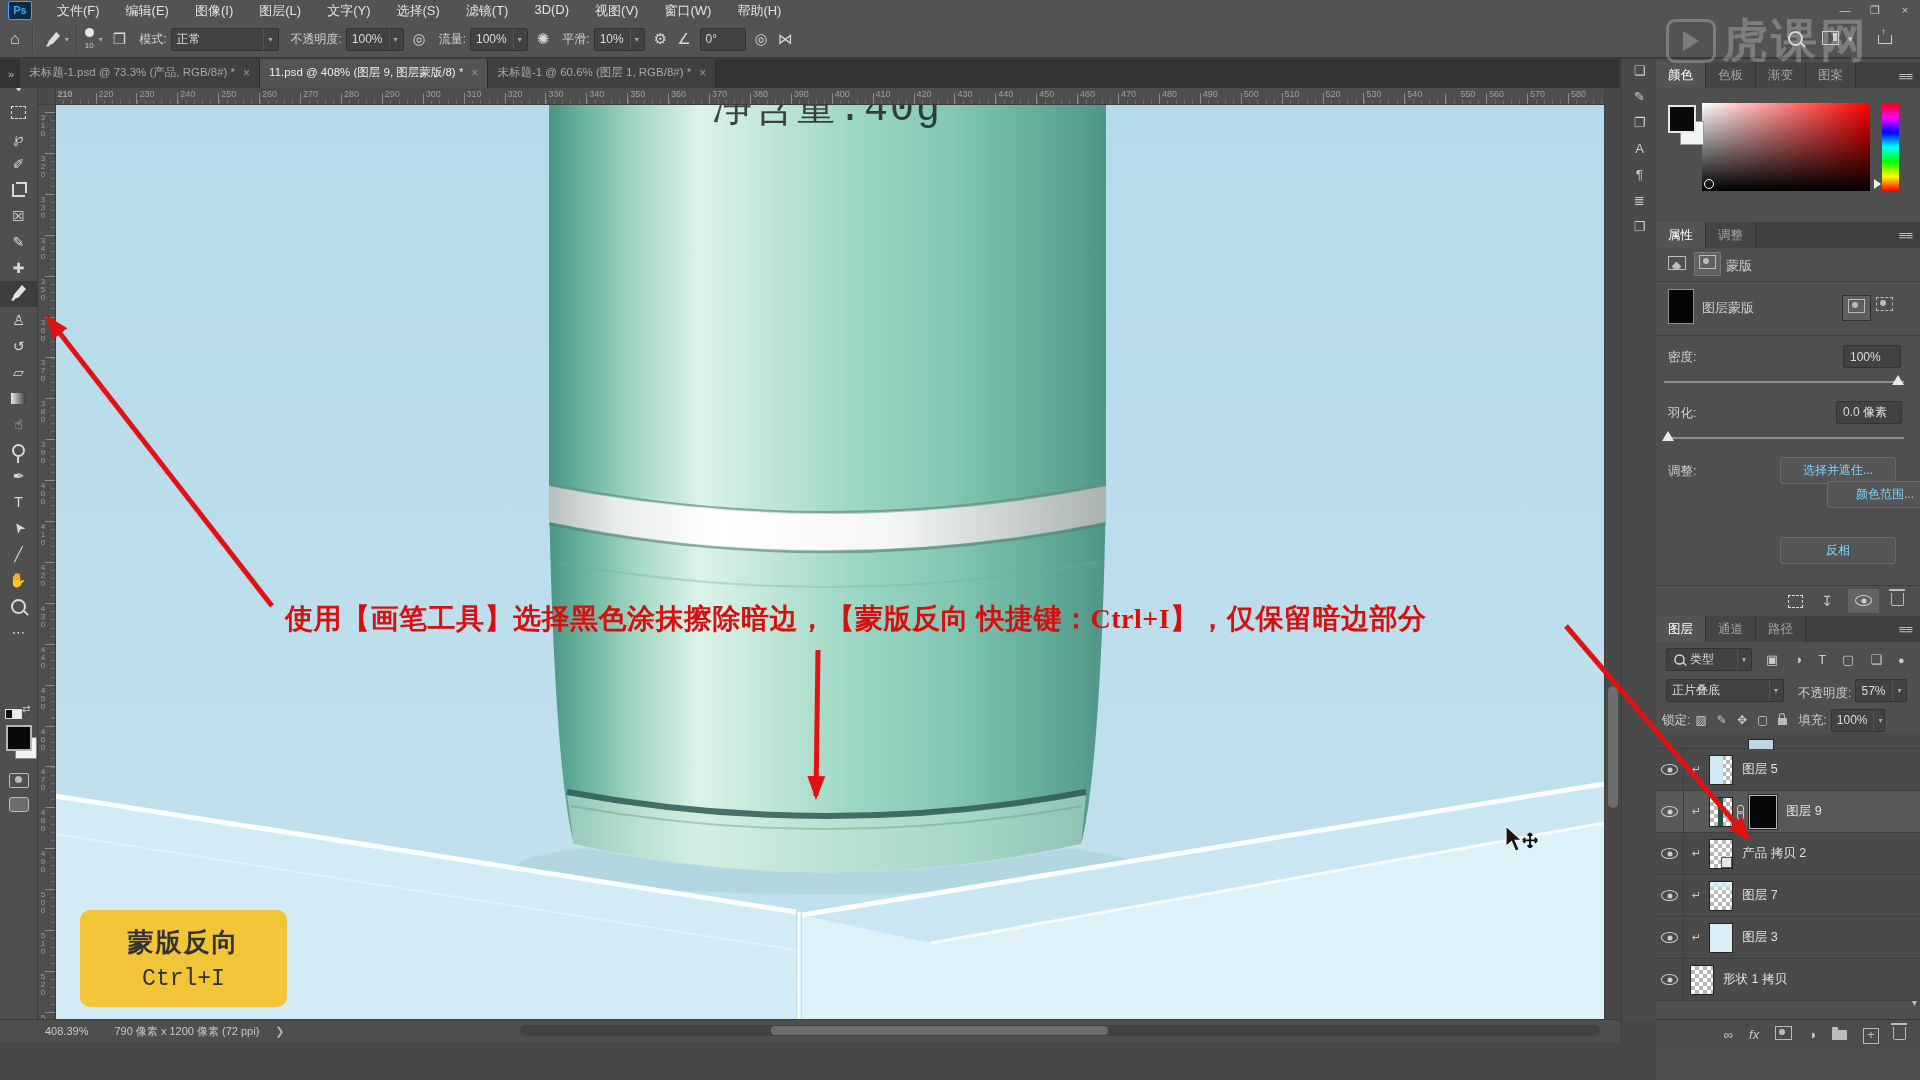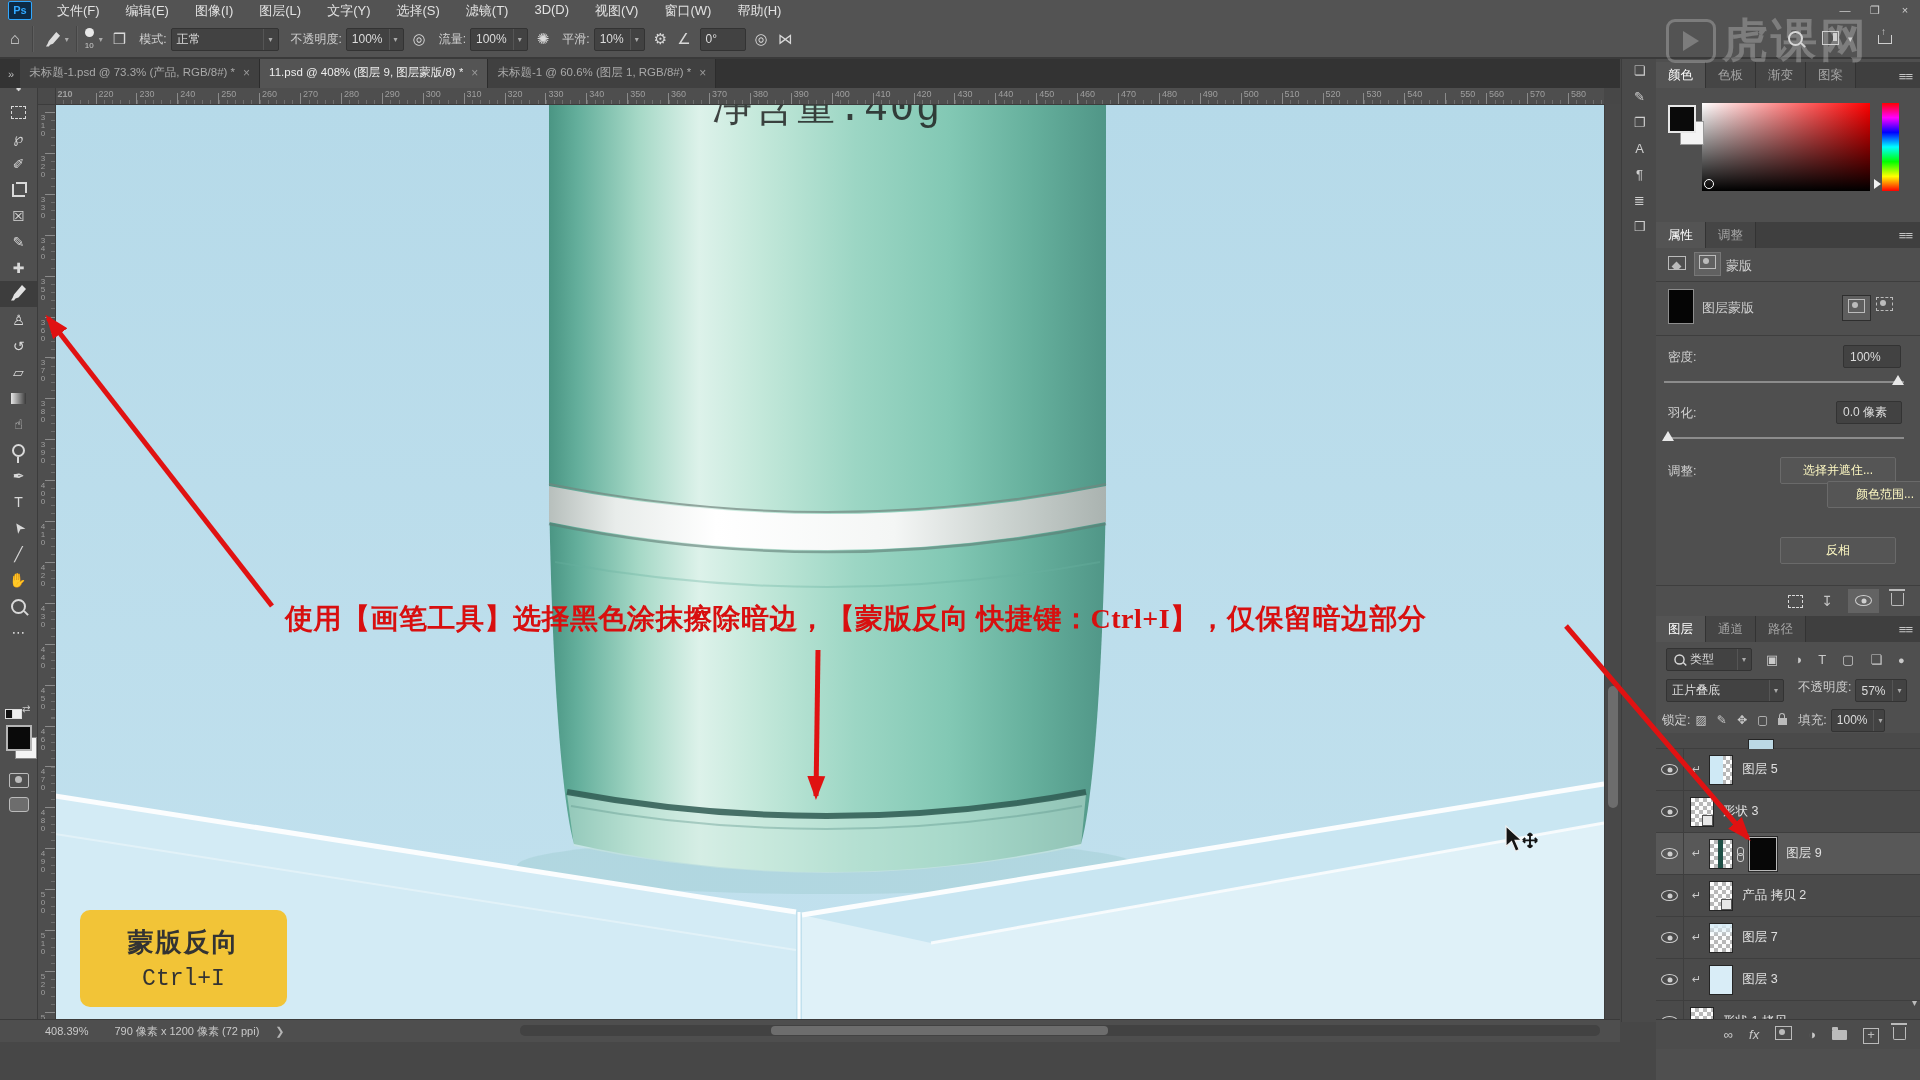--- a/index.html
+++ b/index.html
@@ -84,21 +84,21 @@
   .stripic{width:35px;height:26px;display:flex;align-items:center;justify-content:center;color:#cfcfcf;font-size:13px;}
   #dock{left:1656px;top:57px;width:264px;height:1023px;background:#4f4f4f;z-index:7;}
   .ptabs{position:absolute;left:0;width:264px;height:26px;background:#3f3f3f;display:flex;align-items:flex-end;}
   .ptab{height:26px;line-height:26px;padding:0 12px;font-size:12.5px;color:#a6a6a6;background:#454545;border-right:1px solid #333;}
   .ptab.active{background:#545454;color:#ffffff;}
   .pmenu{position:absolute;right:8px;top:6px;color:#c5c5c5;font-size:13px;letter-spacing:-1px;}
   .plabel{font-size:12.5px;color:#cfcfcf;}
   .valbox{position:absolute;height:21px;background:#424242;border:1px solid #333;border-radius:2px;color:#dcdcdc;
     font-size:12px;display:flex;align-items:center;padding:0 6px;}
   .pbtn{position:absolute;left:124px;width:114px;height:25px;background:#555;border:1px solid #6a6a6a;border-radius:2px;
-    color:#fef9c3;font-size:12px;display:flex;align-items:center;justify-content:center;}
+    color:#7dd3fc;font-size:12px;display:flex;align-items:center;justify-content:center;}
   .slider{position:absolute;height:2px;background:#8c8c8c;}
   .slthumb{position:absolute;width:0;height:0;border-left:6px solid transparent;border-right:6px solid transparent;border-bottom:10px solid #e8e8e8;}
   .eye{display:inline-block;width:15px;height:9px;border:1.5px solid #cfcfcf;border-radius:50%;position:relative;}
   .eye::after{content:'';position:absolute;width:5px;height:5px;border-radius:50%;background:#cfcfcf;left:50%;top:50%;transform:translate(-50%,-50%);}
   .trash{display:inline-block;width:11px;height:12px;border:1.5px solid #bbb;border-top:none;border-radius:0 0 2px 2px;position:relative;}
   .trash::before{content:'';position:absolute;top:-4px;left:-3px;width:16px;height:2px;background:#bbb;}
   .maskic{display:inline-block;width:15px;height:12px;border:1.5px solid #bbb;position:relative;}
   .maskic::after{content:'';position:absolute;width:6px;height:6px;border-radius:50%;background:#bbb;left:3px;top:2px;}
   .imgic{display:inline-block;width:16px;height:12px;border:1.5px solid #bbb;position:relative;overflow:hidden;}
   .imgic::after{content:'';position:absolute;width:7px;height:7px;background:#bbb;transform:rotate(45deg);left:4px;top:6px;}
@@ -626,21 +626,21 @@
       <span style="flex:1;">类型</span>
         <span class="ddarrow">▾</span>
     </span>
     <span class="lbtn" style="margin-left:10px;">▣</span>
     <span class="lbtn">◑</span>
     <span class="lbtn">T</span>
     <span class="lbtn">▢</span>
     <span class="lbtn">❏</span>
     <span class="lbtn" style="font-size:11px;">●</span>
   </div>
-  <div style="position:absolute;left:6px;top:622px;display:flex;align-items:flex-start;">
+  <div style="position:absolute;left:6px;top:622px;display:flex;align-items:flex-end;">
     <span class="ddbox" style="width:106px;">
       <span style="flex:1;">正片叠底</span>
         <span class="ddarrow">▾</span>
     </span>
     <span class="plabel" style="margin-left:10px;">不透明度:</span>
     <span class="ddbox" style="width:40px;">
       <span style="flex:1;">57%</span>
         <span class="ddarrow">▾</span>
     </span>
   </div>
@@ -664,29 +664,20 @@
   <div id="layerlist" style="position:absolute;left:0;top:692px;width:264px;height:270px;overflow:hidden;">
       <div class="lrow">
         <span class="eyecell">
           <span class="eye"></span>
         </span>
         <span class="clip">↵</span>
         <span class="lthumb checker">
           <div style="position: absolute; left: 0px; top: 0px; width: 60%; height: 100%; background: rgb(207, 233, 245);"></div>
         </span>
         <span class="lname">图层 5</span>
-      </div>
-      <div class="lrow">
-        <span class="eyecell">
-          <span class="eye"></span>
-        </span>
-        <span class="lthumb checker">
-          <div class="badge"></div>
-        </span>
-        <span class="lname">形状 3</span>
       </div>
       <div class="lrow sel">
         <span class="eyecell">
           <span class="eye"></span>
         </span>
         <span class="clip">↵</span>
         <span class="lthumb checker">
           <div style="position: absolute; left: 8px; top: 0px; width: 5px; height: 100%; background: rgb(31, 79, 70);"></div>
         </span>
         <span class="chain"></span>

